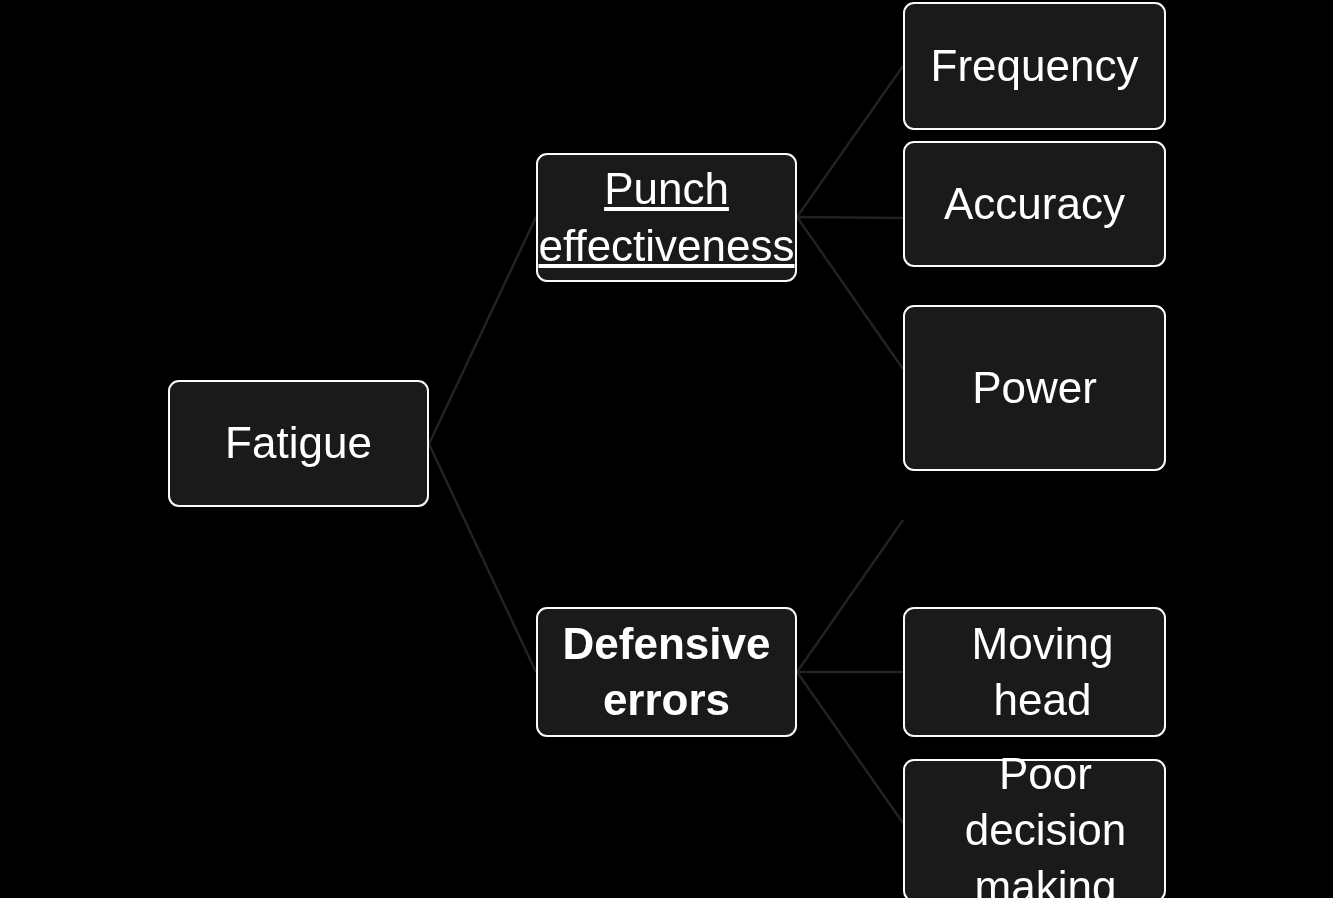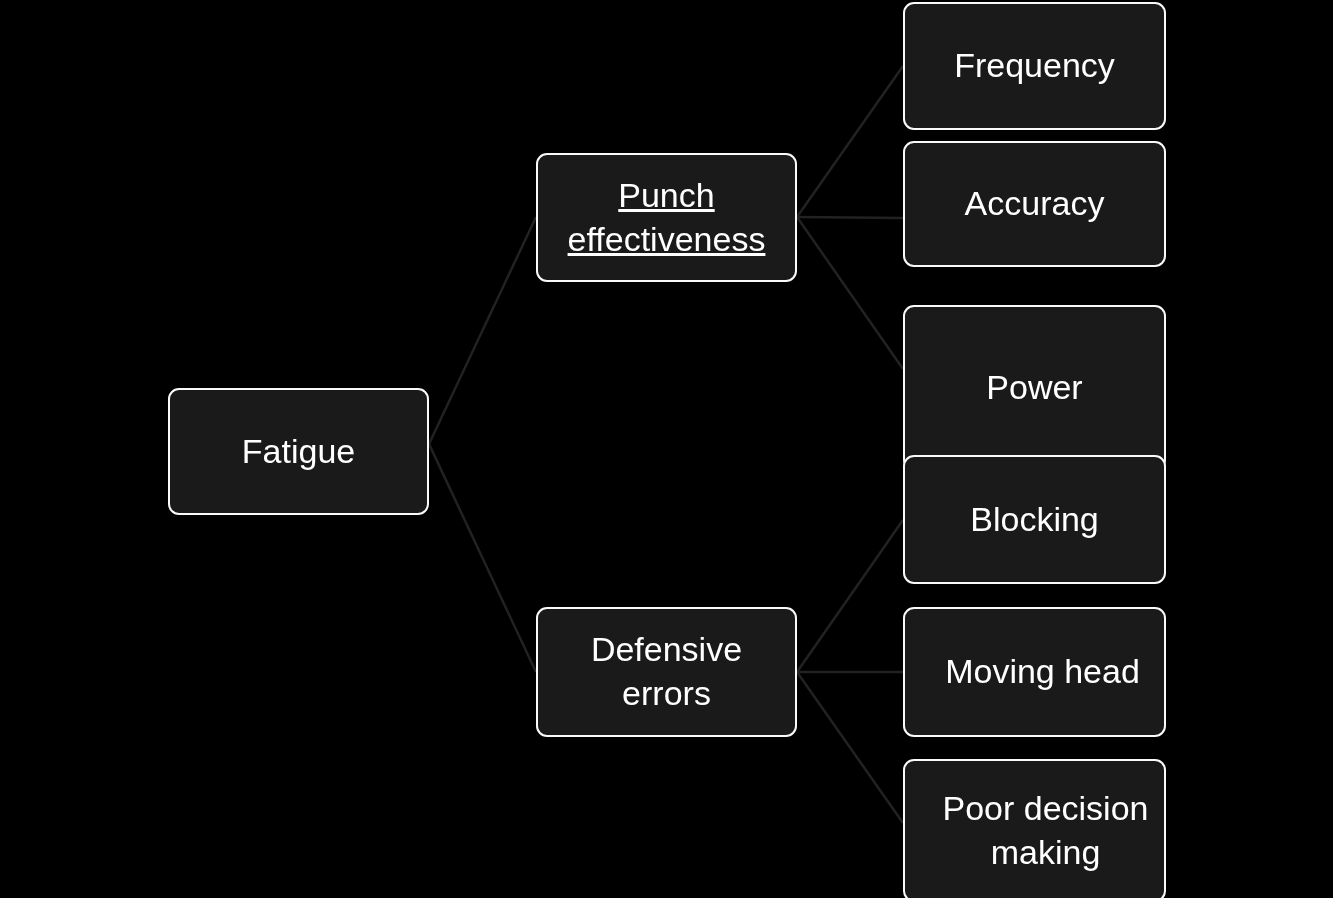--- a/index.html
+++ b/index.html
@@ -32,30 +32,30 @@
   .node{
     position:absolute;
     background:var(--node-fill);
     border:2px solid var(--node-border);
     border-radius:11px;
     color:var(--text);
     display:flex;
     align-items:center;
     justify-content:center;
     text-align:center;
-    font-size:34px;
+    font-size:44px;
     line-height:1.28;
     white-space:pre-line;
     padding:4px 8px;
   }
   
-  .n-root      {left:168px; top:388px; width:261px; height:127px;}
+  .n-root      {left:168px; top:380px; width:261px; height:127px;}
   
   .n-branch0   {left:536px; top:153px; width:261px; height:129px;text-decoration:underline;}
-  .n-branch1   {left:536px; top:607px; width:261px; height:130px;}
+  .n-branch1   {left:536px; top:607px; width:261px; height:130px;font-weight:bold;}
   
   .n-leaf00    {left:903px; top:2px;   width:263px; height:128px;}
   .n-leaf01    {left:903px; top:141px; width:263px; height:126px;}
   .n-leaf02    {left:903px; top:305px; width:263px; height:166px;}
   .n-leaf10    {left:903px; top:455px; width:263px; height:129px;}
   .n-leaf11    {left:903px; top:607px; width:263px; height:130px;padding-left:24px;}
   .n-leaf12    {left:903px; top:759px; width:263px; height:143px;padding-left:30px;}
 </style>
 </head>
 <body>
@@ -83,20 +83,19 @@
 
   <div class="node n-branch1">Defensive
 errors</div>
 
   <div class="node n-leaf00">Frequency</div>
 
   <div class="node n-leaf01">Accuracy</div>
 
   <div class="node n-leaf02">Power</div>
 
-  <div class="node n-leaf10">Blocking</div>
 
   <div class="node n-leaf11">Moving head</div>
 
   <div class="node n-leaf12">Poor decision
 making</div>
 
 </div>
 
 </body></html>

